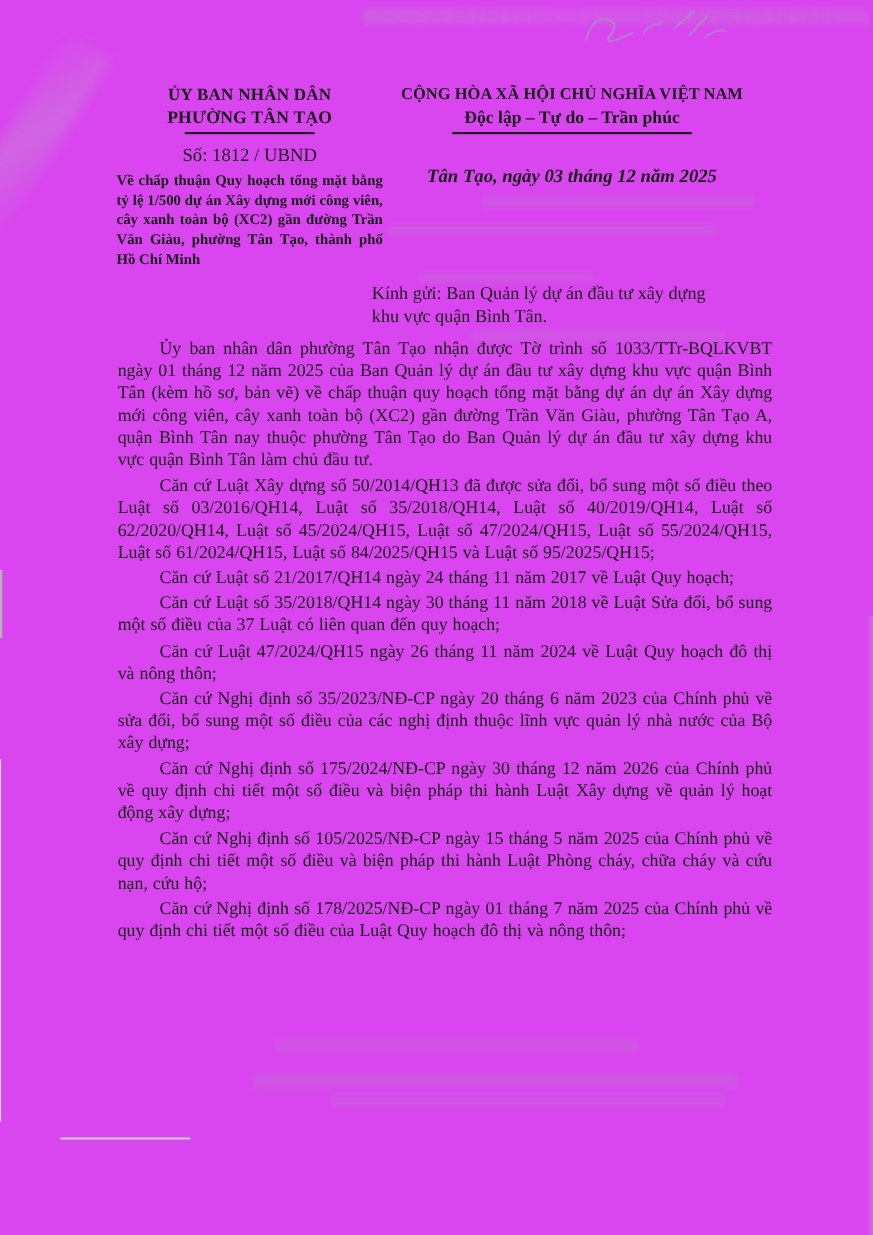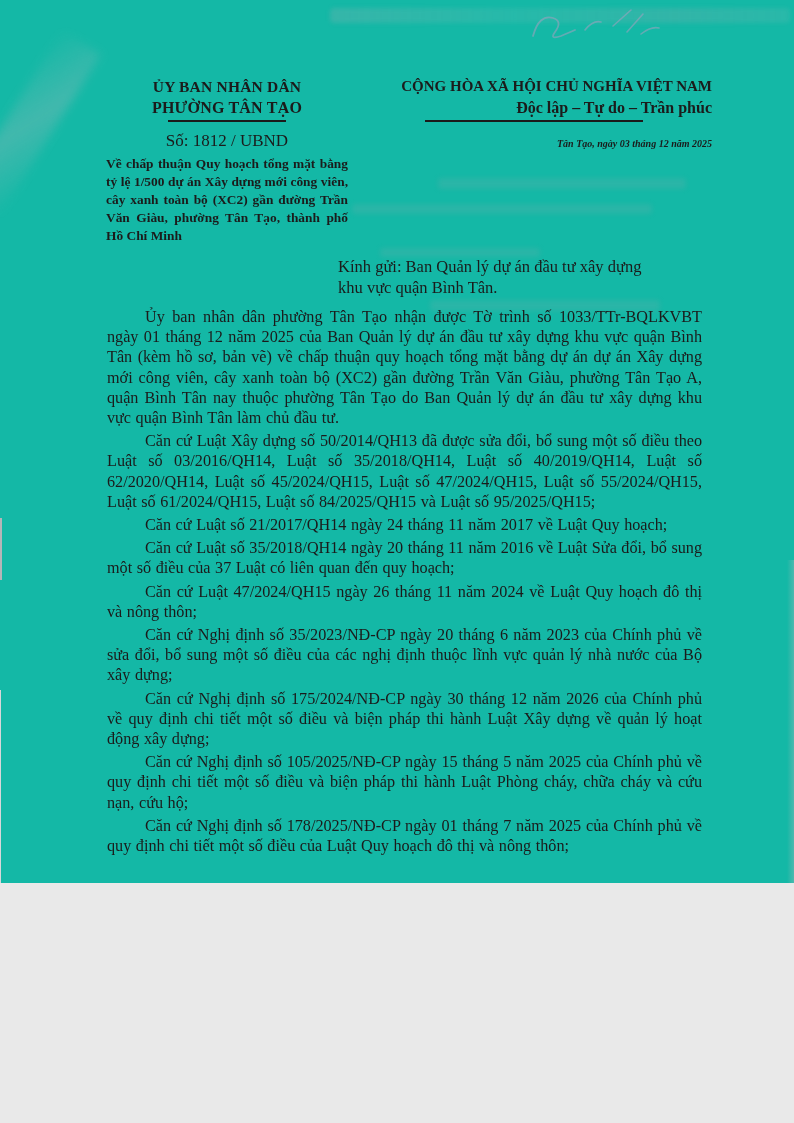--- a/index.html
+++ b/index.html
@@ -1,45 +1,45 @@
 <!DOCTYPE html>
 <html lang="vi"><head>
 <meta charset="utf-8">
 <style>
   html,body{margin:0;padding:0;background:#e9e9e9;}
   .page{
     position:relative;
-    width:794px;height:883px;
+    width:794px;height:1123px;
     margin:0 auto;
-    background:#14b8a6;
+    background:#d946ef;
     overflow:hidden;
     font-family:"Liberation Serif","DejaVu Serif",serif;
     color:#1b1b1b;
   }
   
   .hdr-left{
     position:absolute;left:106px;top:78px;width:242px;
     text-align:center;
   }
   .org1{font-size:15.5px;font-weight:bold;letter-spacing:.2px;}
   .org2{font-size:16px;font-weight:bold;letter-spacing:.2px;margin-top:3px;}
   .org-underline{width:118px;height:2px;background:#1b1b1b;margin:3px auto 0;}
   .doc-number{font-size:17px;margin-top:9px;}
   .doc-subject{
     font-size:13.4px;font-weight:bold;line-height:18px;
     text-align:justify;margin-top:4px;
   }
   .hdr-right{
-    position:absolute;left:356px;top:78px;width:356px;
-    text-align:right;
+    position:absolute;left:342px;top:78px;width:356px;
+    text-align:center;
   }
   .motto1{font-size:15px;font-weight:bold;white-space:nowrap;}
   .motto2{font-size:16px;font-weight:bold;margin-top:4px;}
   .motto-underline{width:218px;height:2px;background:#1b1b1b;margin:3px auto 0;}
-  .date-line{font-size:10px;font-weight:bold;font-style:italic;margin-top:16px;}
+  .date-line{font-size:17px;font-weight:bold;font-style:italic;margin-top:28px;}
   
   .recipient{
     position:absolute;left:338px;top:256px;width:372px;
     text-align:left;font-size:16.5px;line-height:21px;
   }
   
   .body-text{
     position:absolute;left:107px;top:307px;width:595px;
   }
   .body-text p{
@@ -113,21 +113,21 @@
 
   <div class="recipient">
     <div>Kính gửi: Ban Quản lý dự án đầu tư xây dựng</div>
     <div>khu vực quận Bình Tân.</div>
   </div>
 
   <div class="body-text">
     <p>Ủy ban nhân dân phường Tân Tạo nhận được Tờ trình số 1033/TTr-BQLKVBT ngày 01 tháng 12 năm 2025 của Ban Quản lý dự án đầu tư xây dựng khu vực quận Bình Tân (kèm hồ sơ, bản vẽ) về chấp thuận quy hoạch tổng mặt bằng dự án dự án Xây dựng mới công viên, cây xanh toàn bộ (XC2) gần đường Trần Văn Giàu, phường Tân Tạo A, quận Bình Tân nay thuộc phường Tân Tạo do Ban Quản lý dự án đầu tư xây dựng khu vực quận Bình Tân làm chủ đầu tư.</p>
     <p>Căn cứ Luật Xây dựng số 50/2014/QH13 đã được sửa đổi, bổ sung một số điều theo Luật số 03/2016/QH14, Luật số 35/2018/QH14, Luật số 40/2019/QH14, Luật số 62/2020/QH14, Luật số 45/2024/QH15, Luật số 47/2024/QH15, Luật số 55/2024/QH15, Luật số 61/2024/QH15, Luật số 84/2025/QH15 và Luật số 95/2025/QH15;</p>
     <p>Căn cứ Luật số 21/2017/QH14 ngày 24 tháng 11 năm 2017 về Luật Quy hoạch;</p>
-    <p>Căn cứ Luật số 35/2018/QH14 ngày 20 tháng 11 năm 2016 về Luật Sửa đổi, bổ sung một số điều của 37 Luật có liên quan đến quy hoạch;</p>
+    <p>Căn cứ Luật số 35/2018/QH14 ngày 30 tháng 11 năm 2018 về Luật Sửa đổi, bổ sung một số điều của 37 Luật có liên quan đến quy hoạch;</p>
     <p>Căn cứ Luật 47/2024/QH15 ngày 26 tháng 11 năm 2024 về Luật Quy hoạch đô thị và nông thôn;</p>
     <p>Căn cứ Nghị định số 35/2023/NĐ-CP ngày 20 tháng 6 năm 2023 của Chính phủ về sửa đổi, bổ sung một số điều của các nghị định thuộc lĩnh vực quản lý nhà nước của Bộ xây dựng;</p>
     <p>Căn cứ Nghị định số 175/2024/NĐ-CP ngày 30 tháng 12 năm 2026 của Chính phủ về quy định chi tiết một số điều và biện pháp thi hành Luật Xây dựng về quản lý hoạt động xây dựng;</p>
     <p>Căn cứ Nghị định số 105/2025/NĐ-CP ngày 15 tháng 5 năm 2025 của Chính phủ về quy định chi tiết một số điều và biện pháp thi hành Luật Phòng cháy, chữa cháy và cứu nạn, cứu hộ;</p>
     <p>Căn cứ Nghị định số 178/2025/NĐ-CP ngày 01 tháng 7 năm 2025 của Chính phủ về quy định chi tiết một số điều của Luật Quy hoạch đô thị và nông thôn;</p>
   </div>
 
 </div>
 
 </body></html>

